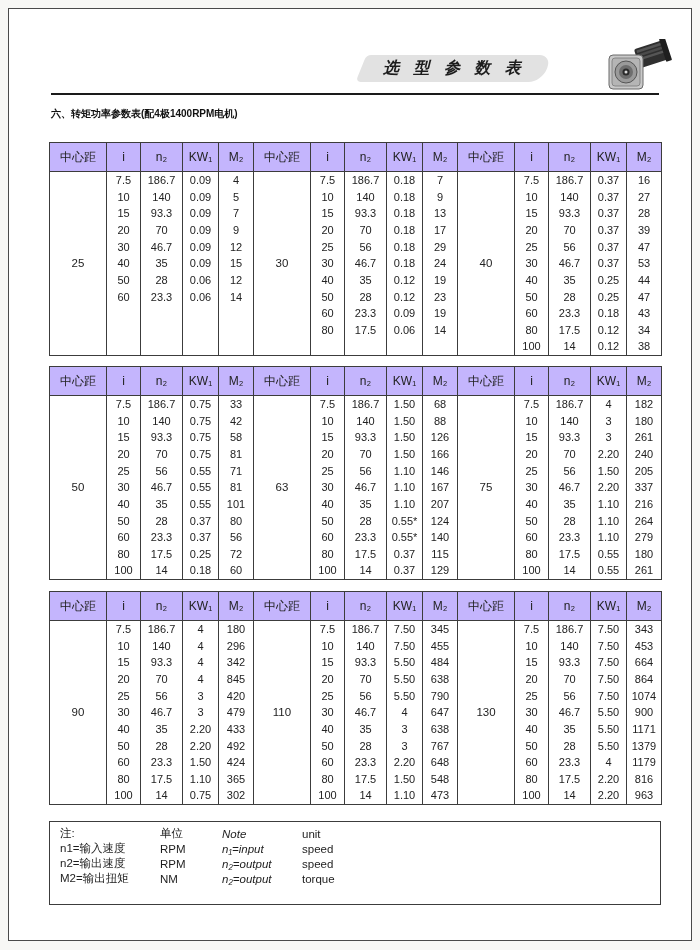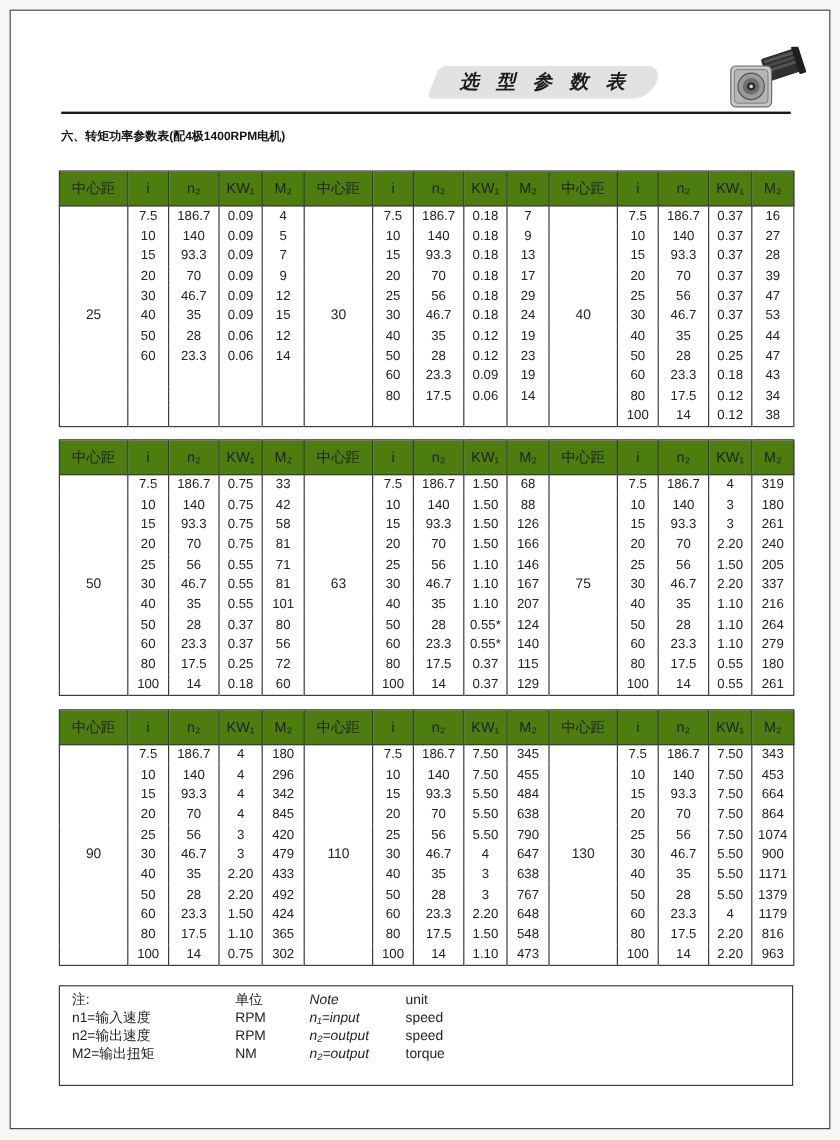--- a/index.html
+++ b/index.html
@@ -22,36 +22,36 @@
   .header-rule { position:absolute; left:42px; top:84px; width:608px; height:2px; background:#1a1a1a; }
   .page-title { position:absolute; left:42px; top:98px; font-size:10px; font-weight:bold; color:#111; }
 
   table.band { position:absolute; left:40px; width:612px; border-collapse:collapse; table-layout:fixed; background:#fff; }
   #band0 { top:133px; } #band1 { top:357px; } #band2 { top:582px; }
   table.band, table.band th, table.band td { border:0 solid #3c3c3c; }
   table.band { border-width:1px; }
   table.band th {
     border-left-width:1px; border-right-width:1px; border-bottom-width:1px;
     height:29px; font-weight:normal; font-size:12px; color:#222;
-    text-align:center; vertical-align:middle; background:#4d7c0f;
+    text-align:center; vertical-align:middle; background:#c4b5fd;
   }
   table.band td {
     border-left-width:1px; border-right-width:1px;
     height:16.7px; font-size:11px; color:#222; text-align:center; vertical-align:middle;
     overflow:hidden; white-space:nowrap;
   }
   table.band td.cd { vertical-align:middle; font-size:11.5px; }
 
   .notes-box {
     position:absolute; left:40px; top:812px; width:612px; height:84px;
     border:1px solid #3c3c3c; background:#fff; padding:4px 0 0 10px;
   }
   .notes-row { display:flex; height:15px; align-items:center; }
   .notes-row span { font-size:11.5px; color:#1d1d1d; }
-  .nc0 { width:100px; } .nc1 { width:62px;margin-left:36px; } .nc2 { width:80px;font-style:italic; } .nc3 { width:120px; }
+  .nc0 { width:100px; } .nc1 { width:62px; } .nc2 { width:80px;font-style:italic; } .nc3 { width:120px; }
 </style>
 </head>
 <body>
 
 <div class="page-frame">
 
   <div class="banner">
     <span class="banner-text">选 型 参 数 表</span>
   </div>
 
@@ -318,21 +318,21 @@
           <td>33</td>
           <td rowspan="11" class="cd">63</td>
           <td>7.5</td>
           <td>186.7</td>
           <td>1.50</td>
           <td>68</td>
           <td rowspan="11" class="cd">75</td>
           <td>7.5</td>
           <td>186.7</td>
           <td>4</td>
-          <td>319</td>
+          <td>182</td>
         </tr>
         <tr>
           <td>10</td>
           <td>140</td>
           <td>0.75</td>
           <td>42</td>
           <td>10</td>
           <td>140</td>
           <td>1.50</td>
           <td>88</td>

